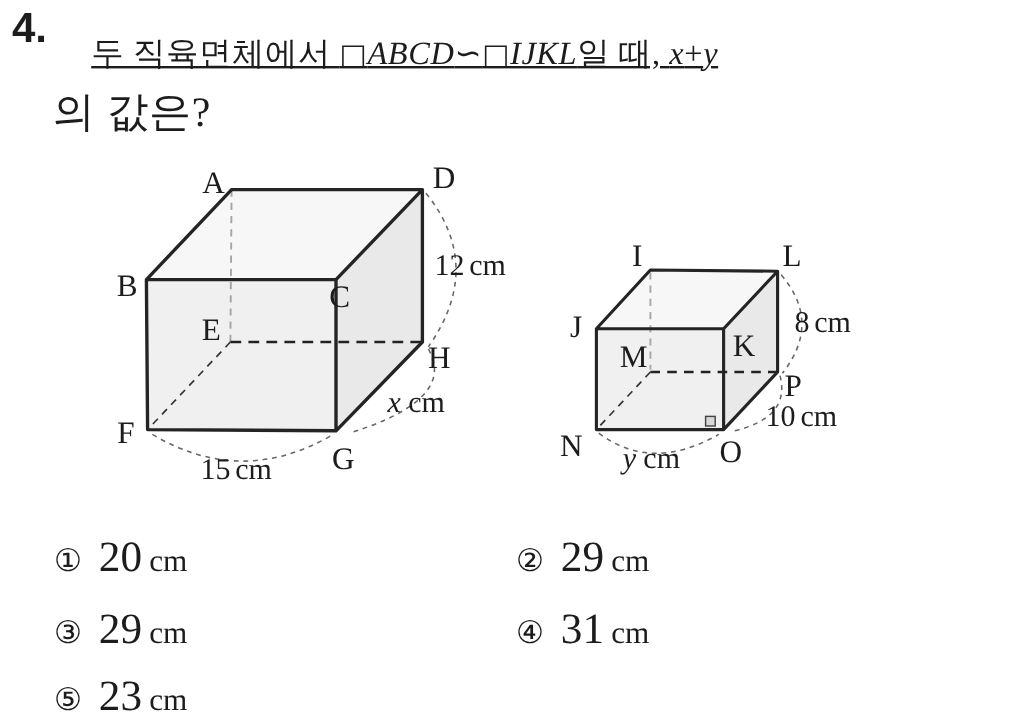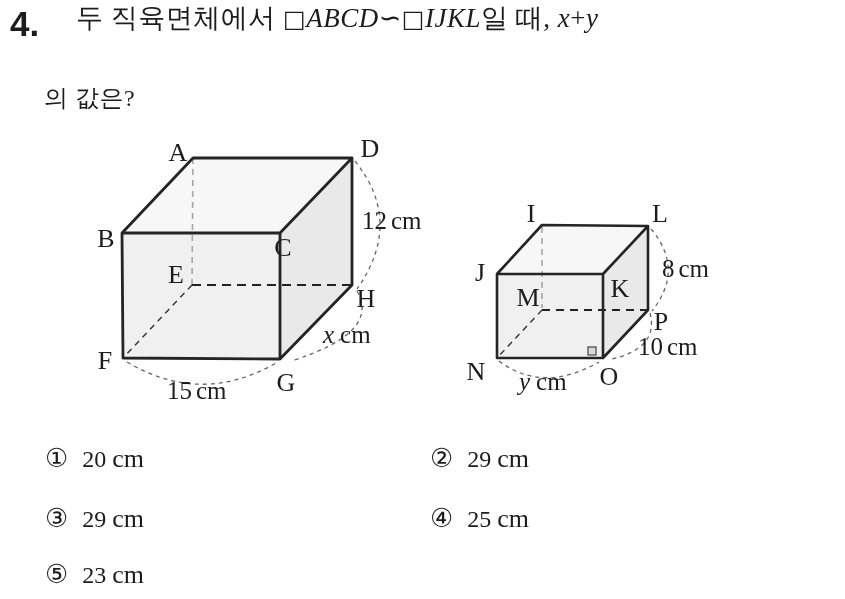--- a/index.html
+++ b/index.html
@@ -1,27 +1,27 @@
 <!DOCTYPE html>
 <html><head>
 <meta charset="utf-8">
 <style>
   html,body{margin:0;padding:0;background:#ffffff;}
   .page{position:relative;width:845px;height:599px;background:#ffffff;overflow:hidden;
         font-family:"Liberation Serif",serif;color:#1c1c1c;}
   .abs{position:absolute;}
   .qnum{left:10px;top:4px;font-family:"Liberation Sans",sans-serif;font-weight:bold;font-size:35px;}
-  .qline1{left:76px;top:0;font-size:27px;letter-spacing:0.5px;white-space:nowrap;}
-  .qline2{left:44px;top:82px;font-size:24px;letter-spacing:0.5px;text-align:center;}
+  .qline1{left:76px;top:26px;font-size:27px;letter-spacing:0.5px;white-space:nowrap;text-decoration:underline;}
+  .qline2{left:44px;top:70px;font-size:35px;letter-spacing:0.5px;text-align:center;}
   .mi{font-style:italic;font-family:"Liberation Serif",serif;}
   .sq{font-family:"DejaVu Sans",sans-serif;font-size:24px;}
   svg{position:absolute;left:0;top:0;}
   .choice{position:absolute;display:flex;align-items:baseline;font-size:28px;}
   .marker{font-family:"DejaVu Sans",sans-serif;font-size:26px;margin-right:14px;}
-  .cval{font-size:24px;}
+  .cval{font-size:36px;}
   .cunit{font-size:26px;margin-left:6px;}
   text{font-family:"Liberation Serif",serif;fill:#1c1c1c;}
   .vlab{font-size:26px;}
   .dlab{font-size:25px;}
   .ital{font-style:italic;}
 </style>
 </head>
 <body>
 
 <div class="page">
@@ -105,21 +105,21 @@
     <span class="cval">29</span>
     <span class="cunit">cm</span>
   </div>
   <div class="choice" style="left:45px;top:503px;">
     <span class="marker">③</span>
     <span class="cval">29</span>
     <span class="cunit">cm</span>
   </div>
   <div class="choice" style="left:430px;top:503px;">
     <span class="marker">④</span>
-    <span class="cval">25</span>
+    <span class="cval">31</span>
     <span class="cunit">cm</span>
   </div>
   <div class="choice" style="left:45px;top:559px;">
     <span class="marker">⑤</span>
     <span class="cval">23</span>
     <span class="cunit">cm</span>
   </div>
 
 </div>
 

